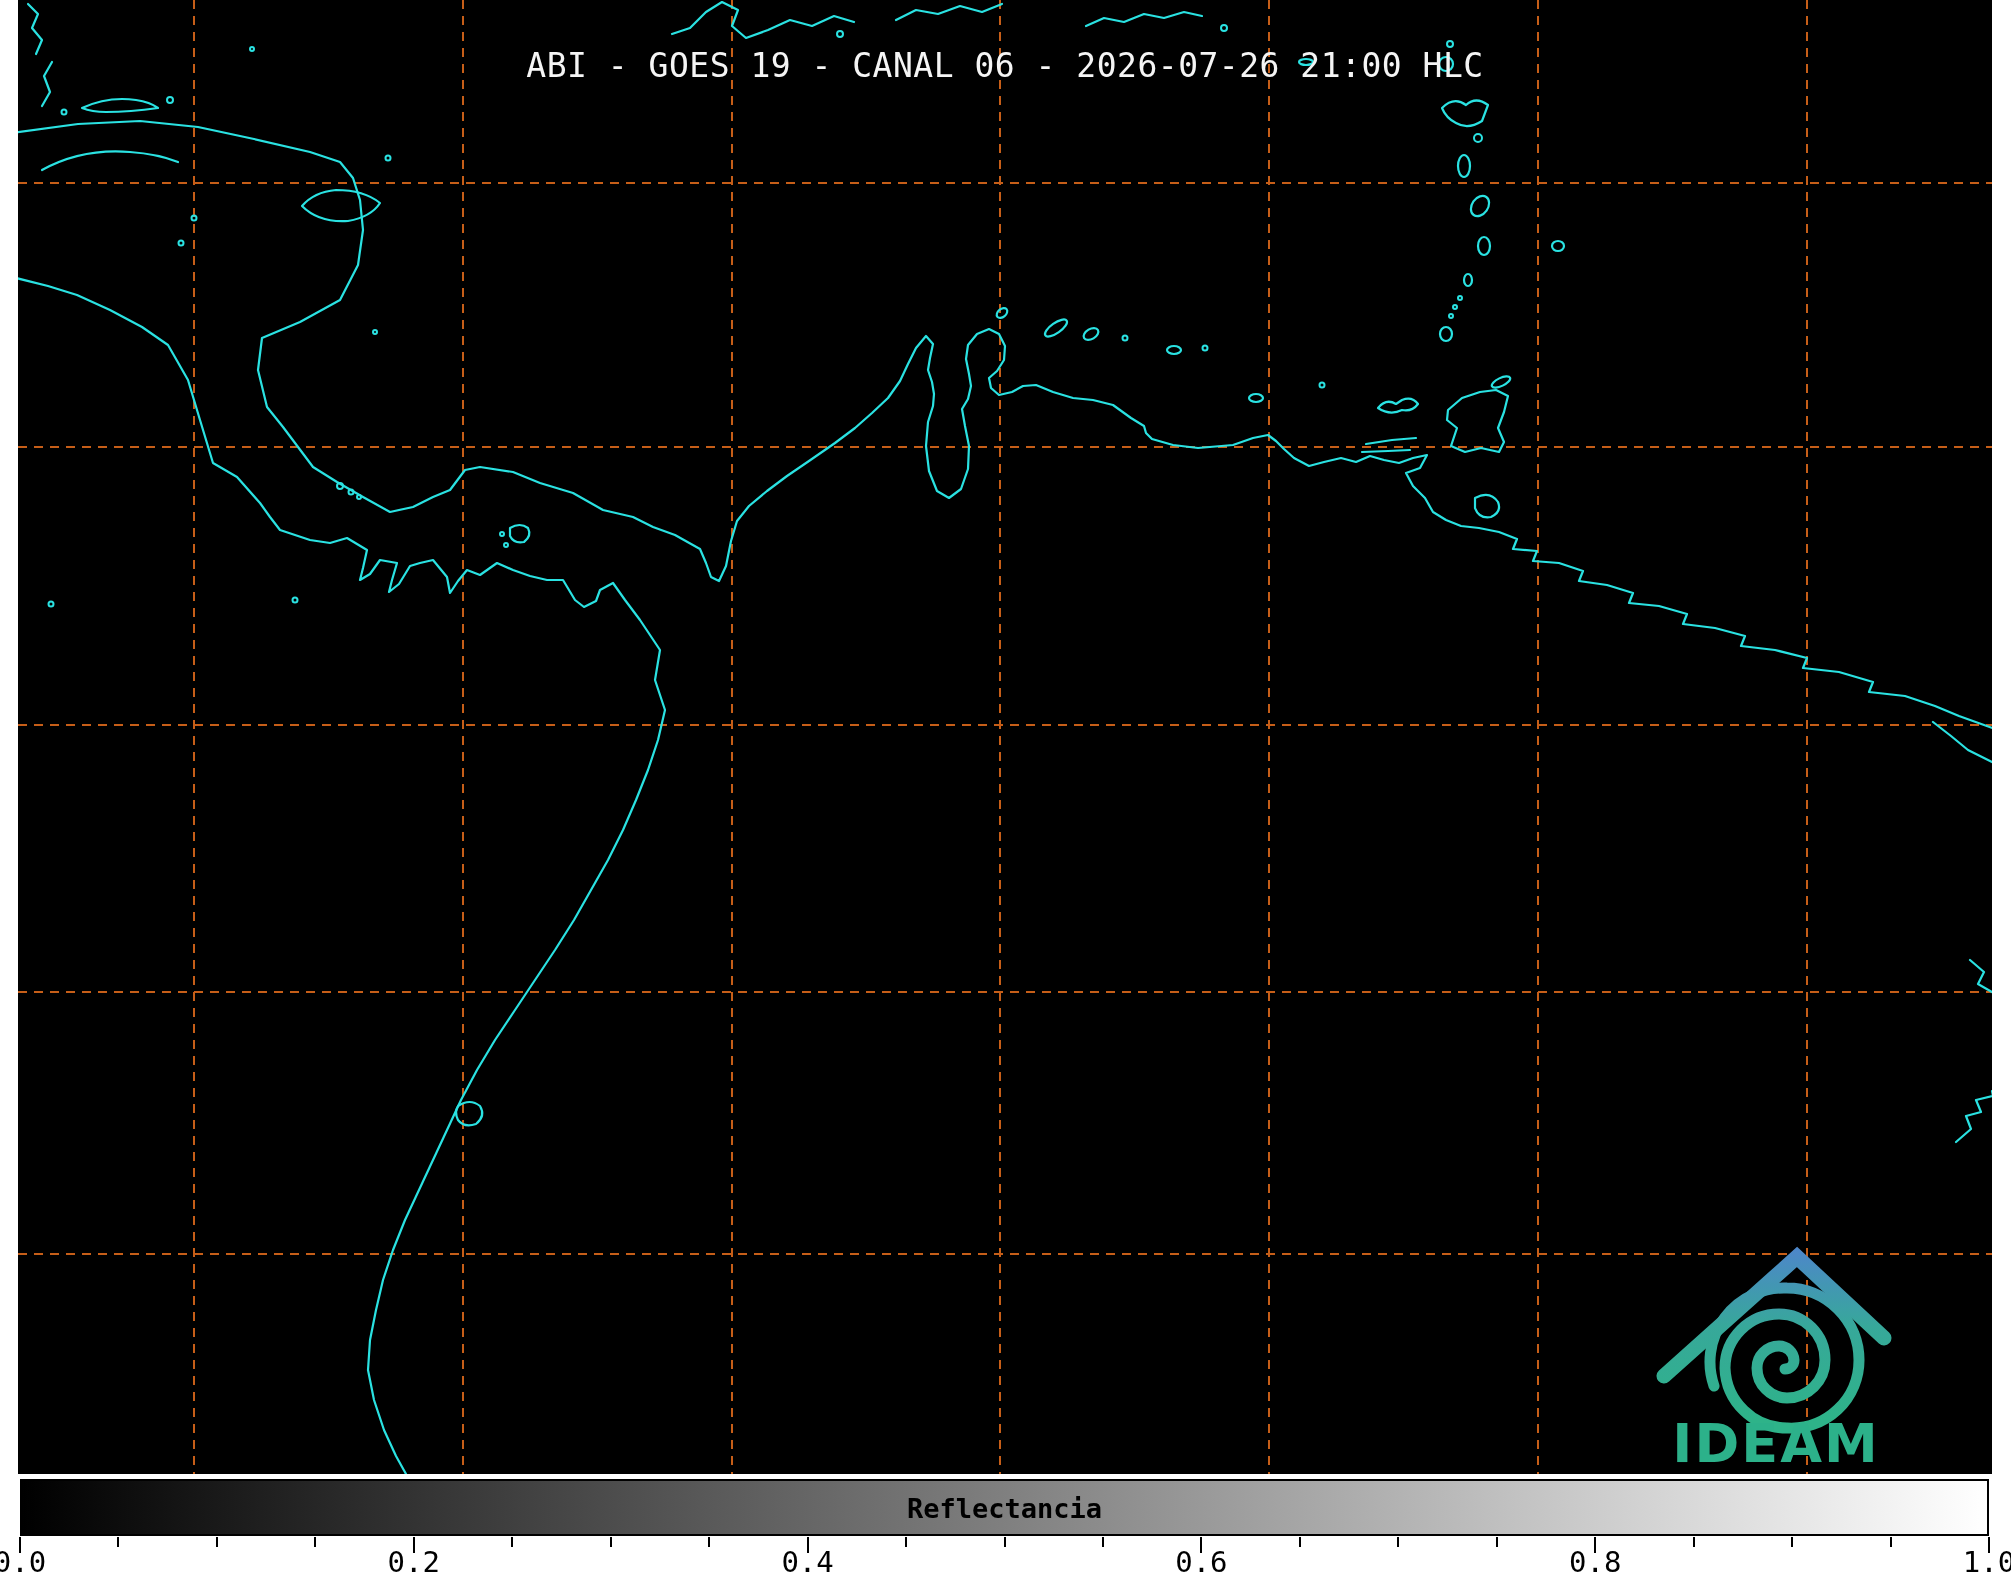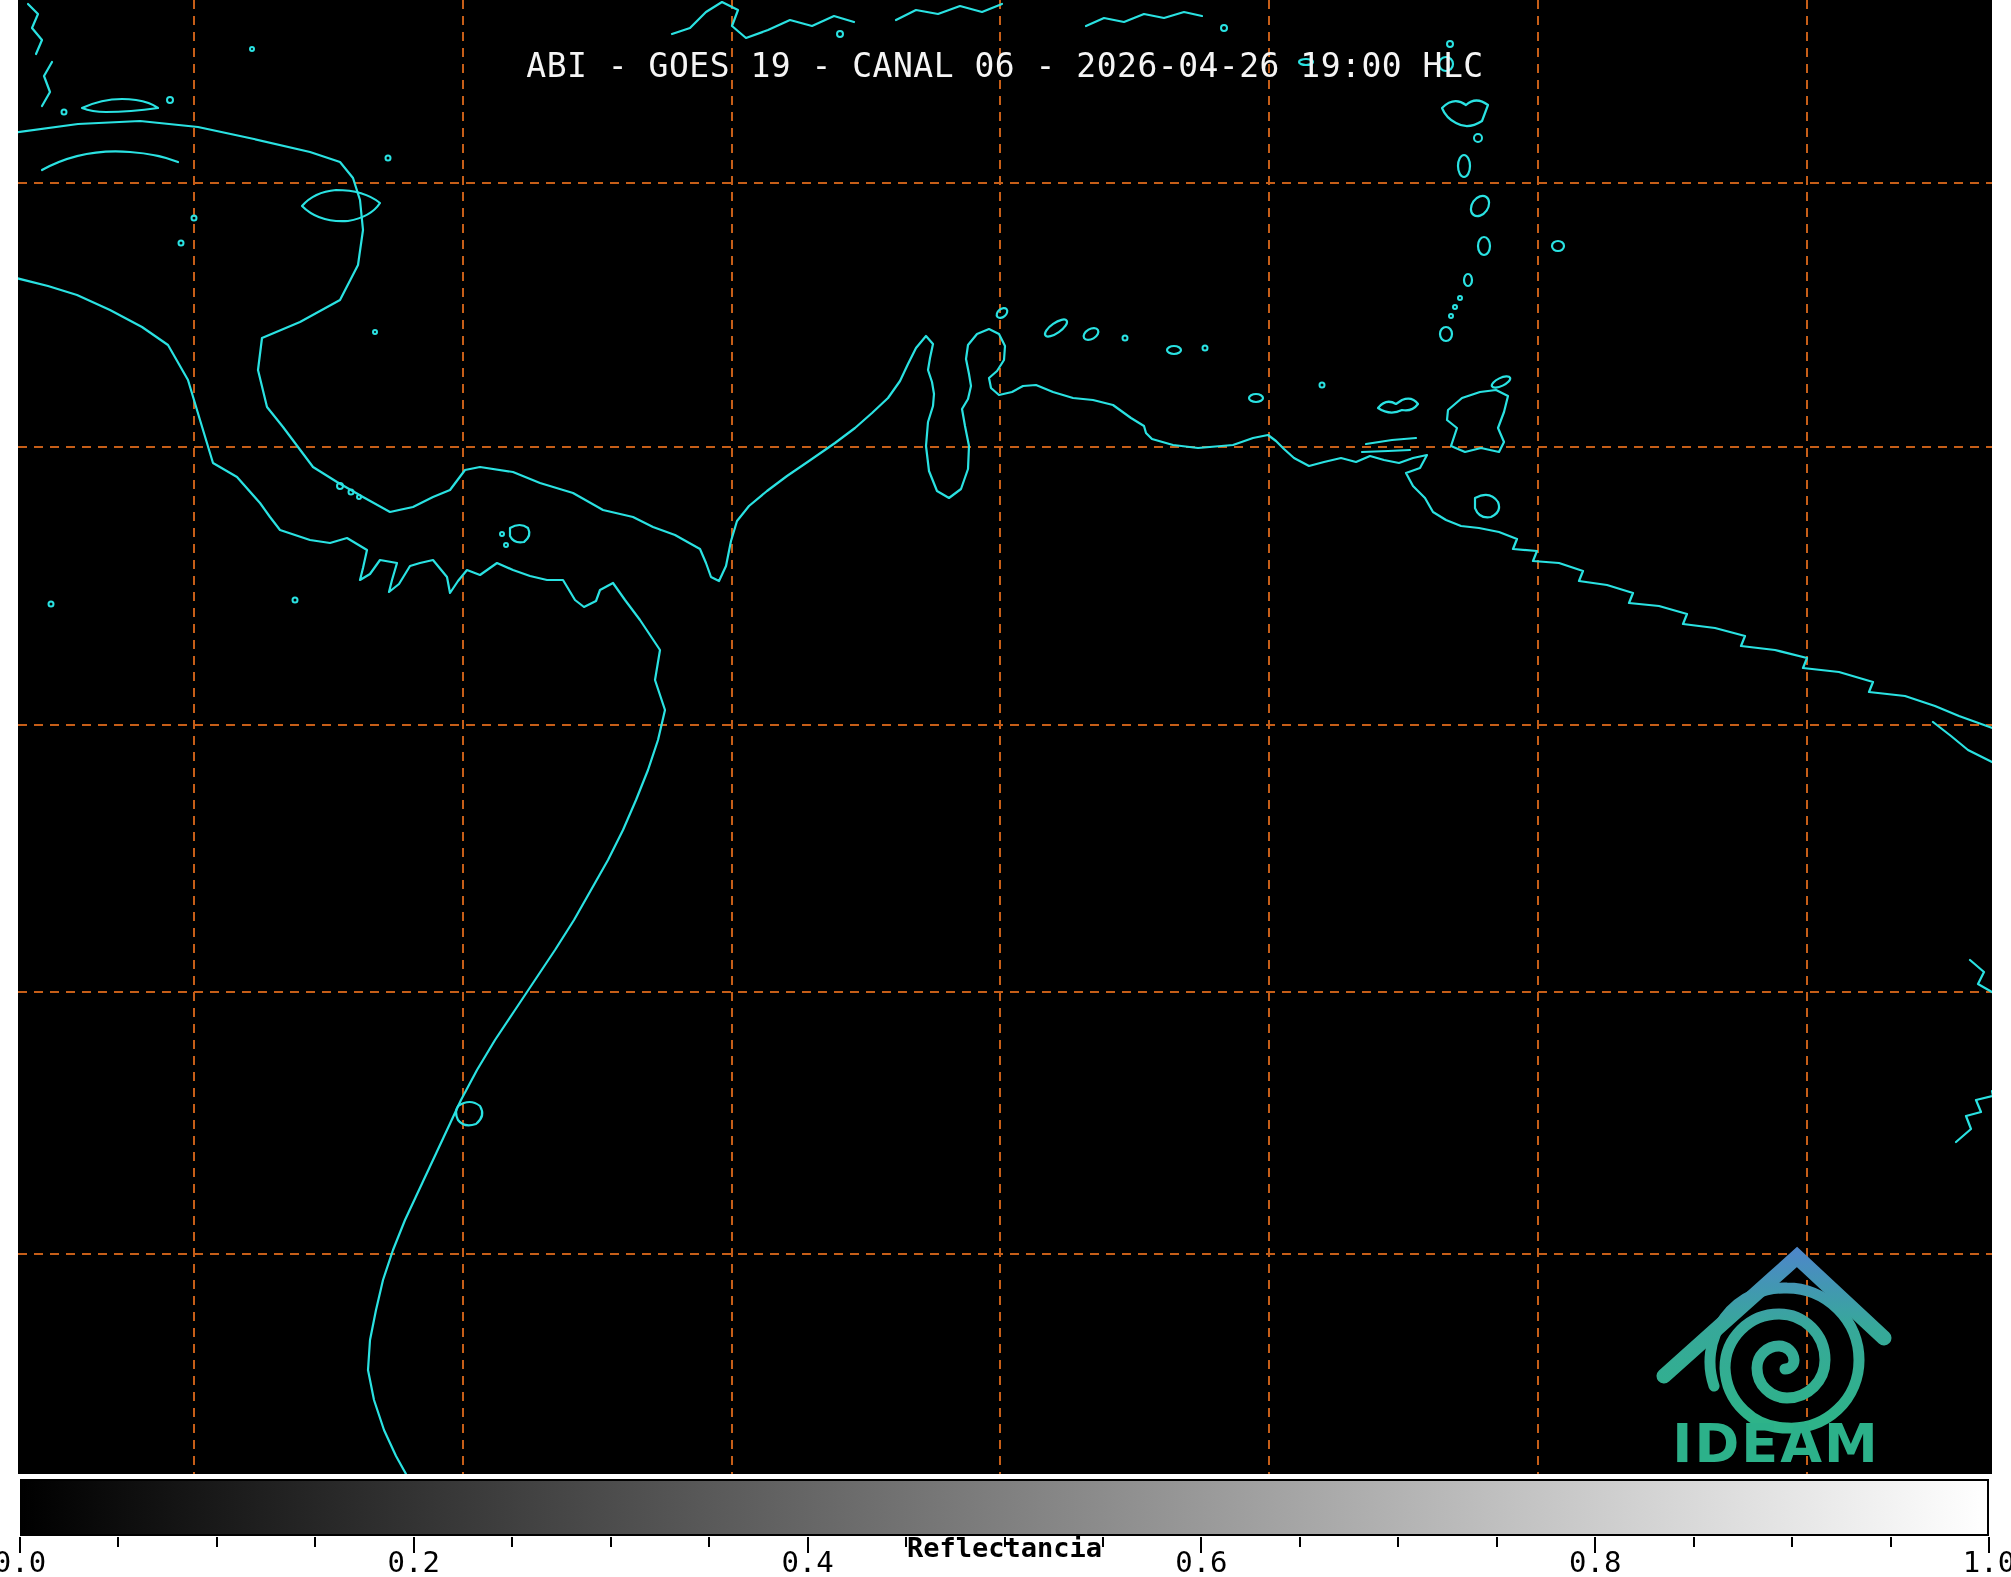--- a/index.html
+++ b/index.html
@@ -8,21 +8,21 @@
   #map{position:absolute;left:18px;top:0;width:1974px;height:1474px;background:#000;overflow:hidden;}
   #map svg{position:absolute;left:0;top:0;}
   #map-title{position:absolute;left:0;right:0;top:46px;text-align:center;color:#f5f5f5;
              font-size:33px;letter-spacing:0.5px;white-space:pre;}
   [data-name="grid-layer"] line{stroke-width:2;stroke-dasharray:9 7;fill:none;}
   [data-name="coastline-layer"] path, [data-name="coastline-layer"] ellipse,
   [data-name="coastline-layer"] circle{fill:none;stroke-width:2.2;stroke-linejoin:round;stroke-linecap:round;}
   [data-name="coastline-layer"] circle.spec{stroke-width:2;}
   #colorbar{position:absolute;left:20px;top:1479px;width:1965px;height:53px;border:2px solid #000;}
   #colorbar-label{position:absolute;left:0;right:0;top:12px;text-align:center;color:#000;
-                  font-weight:bold;font-size:27px;margin-top:39px;}
+                  font-weight:bold;font-size:27px;}
   #cb-ticks{position:absolute;left:0;top:1537px;width:2011px;height:20px;}
   .tick{position:absolute;width:2px;background:#000;transform:translateX(-1px);top:0;}
   .tick.major{height:16px;}
   .tick.minor{height:10px;}
   .cb-label{position:absolute;top:1545px;transform:translateX(-50%);color:#000;font-size:29px;}
   .logo-text{font-family:"DejaVu Sans", sans-serif;font-weight:bold;letter-spacing:2px;}
 </style>
 </head>
 <body>
 
@@ -129,21 +129,21 @@
         <path data-name="coastline-right-lower" d="M 1938,1142 L 1953,1129 L 1948,1116 L 1963,1112 L 1958,1100 L 1975,1096 L 1974,1091"></path>
       </g>
 
       <g data-name="ideam-logo">
         <path data-name="logo-swirl-icon" fill="none" stroke="url(#lg-logo)" stroke-width="11" stroke-linecap="round" d="M 1696,1386 A 74 74 0 0 1 1769,1288 A 72 72 0 0 1 1841,1360 A 68 68 0 0 1 1769,1428 A 62 62 0 0 1 1707,1368 A 54 54 0 0 1 1761,1314 A 46 46 0 0 1 1807,1360 A 38 38 0 0 1 1769,1398 A 30 30 0 0 1 1739,1368 A 22 22 0 0 1 1761,1346 A 15 15 0 0 1 1776,1360 A 9 9 0 0 1 1767,1369"></path>
         <path data-name="logo-mountain-icon" fill="none" stroke="url(#lg-logo)" stroke-width="15" stroke-linecap="round" d="M 1646,1376 L 1779,1257 L 1866,1338"></path>
         <text data-name="logo-text" class="logo-text" x="1758" y="1462" text-anchor="middle" font-size="54" fill="#2cb18a">IDEAM</text>
       </g>
     </svg>
 
-    <div id="map-title" data-name="map-title">ABI - GOES 19 - CANAL 06 - 2026-04-26 19:00 HLC</div>
+    <div id="map-title" data-name="map-title">ABI - GOES 19 - CANAL 06 - 2026-07-26 21:00 HLC</div>
   </div>
 
   <div id="colorbar" data-name="colorbar" style="background: linear-gradient(90deg, rgb(0, 0, 0), rgb(255, 255, 255));">
     <div id="colorbar-label" data-name="colorbar-label">Reflectancia</div>
   </div>
   <div id="cb-ticks" data-name="colorbar-ticks">
       <div class="tick major" data-name="colorbar-major-tick" style="left: 20px;"></div>
       <div class="tick minor" data-name="colorbar-minor-tick" style="left: 118.45px;"></div>
       <div class="tick minor" data-name="colorbar-minor-tick" style="left: 216.9px;"></div>
       <div class="tick minor" data-name="colorbar-minor-tick" style="left: 315.35px;"></div>

